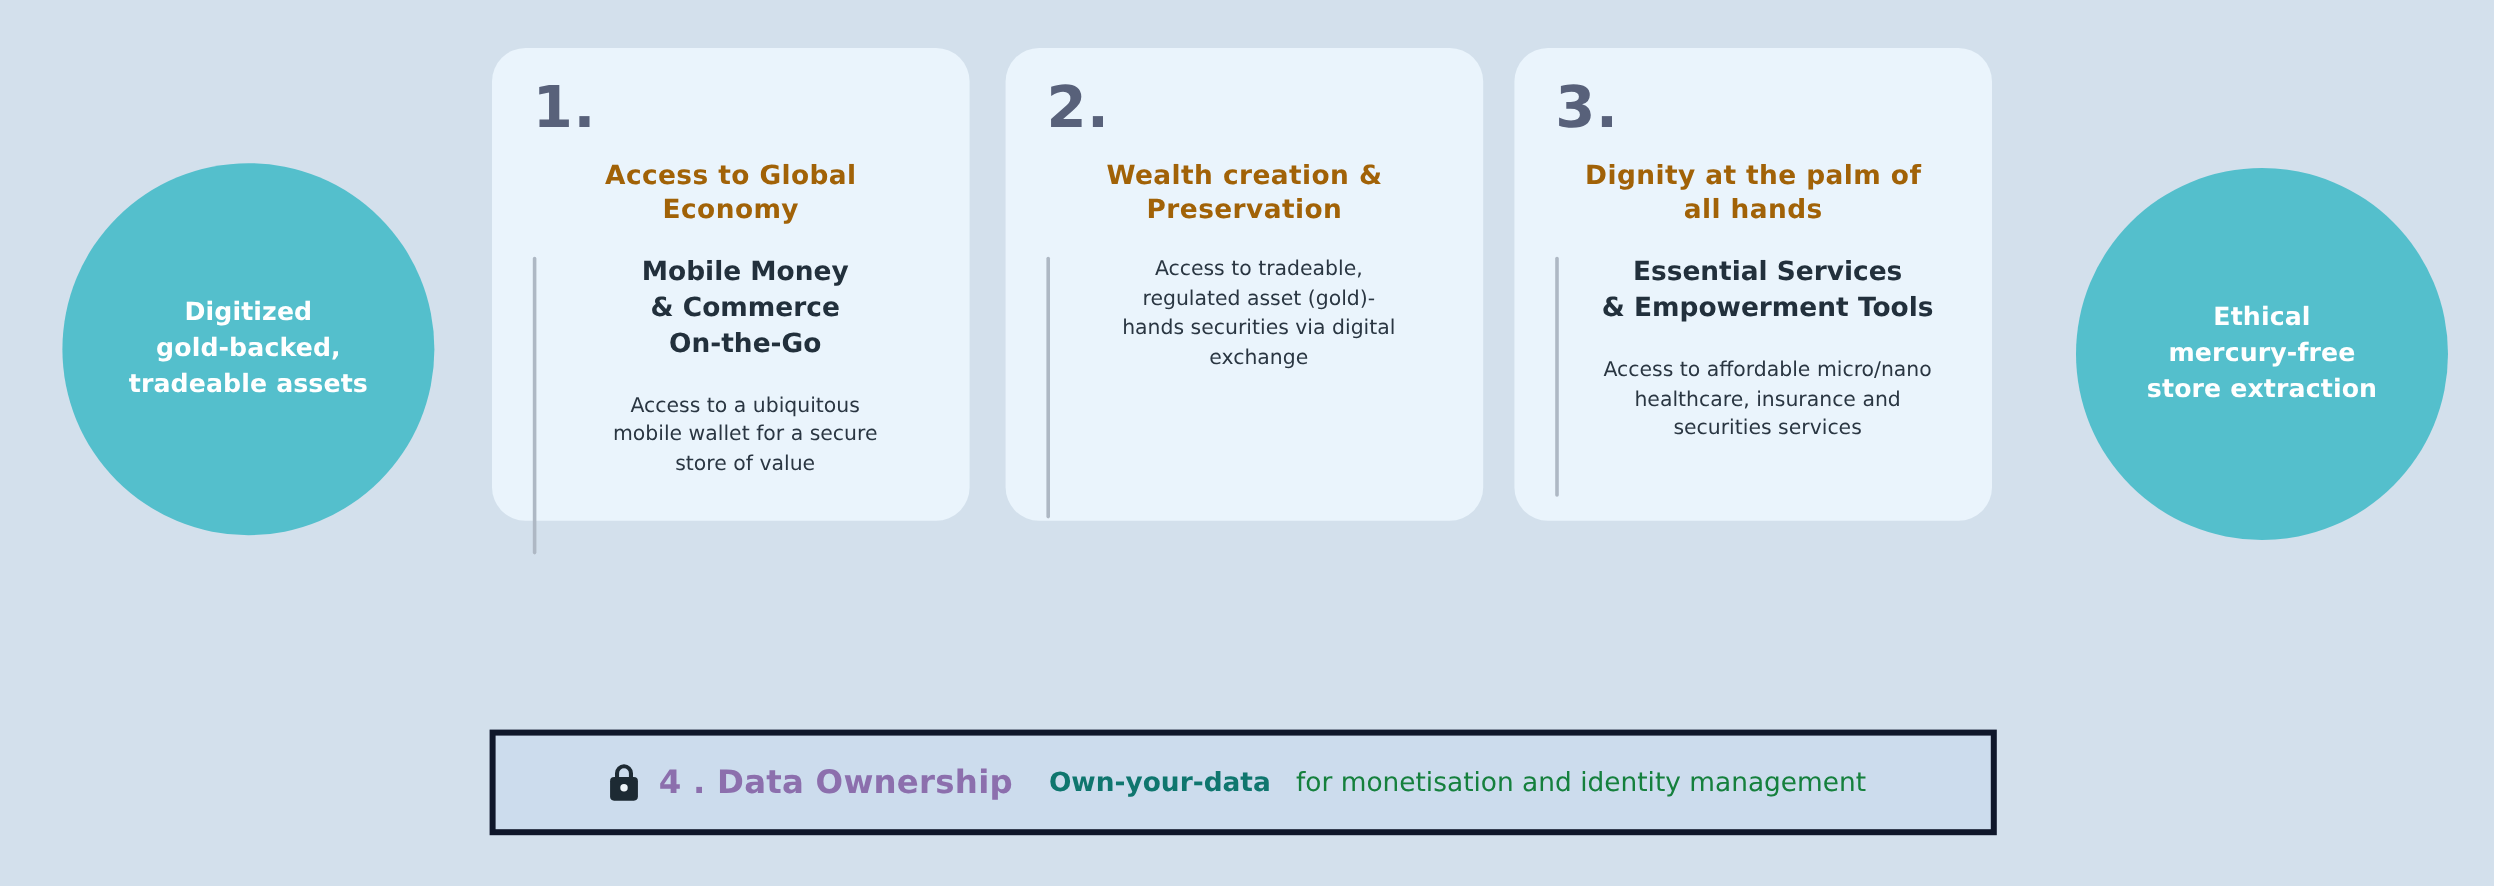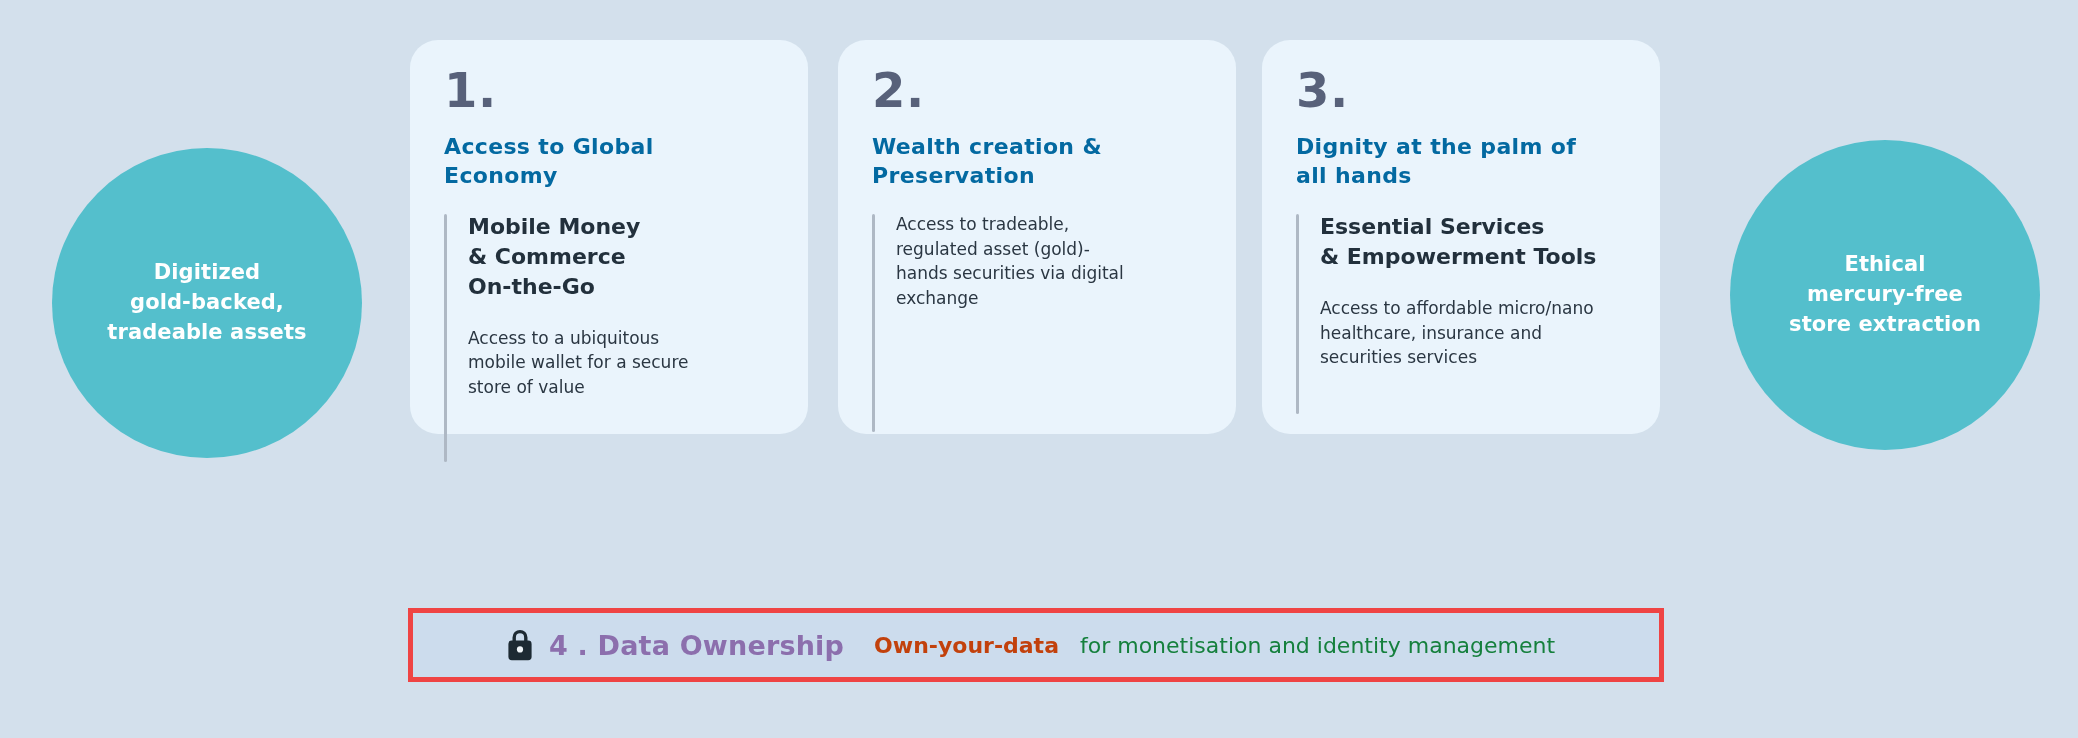--- a/index.html
+++ b/index.html
@@ -29,21 +29,21 @@
     width: 310px;
     height: 310px;
     border-radius: 50%;
     background: #54bfcc;
     display: flex;
     align-items: center;
     justify-content: center;
     text-align: center;
     box-sizing: border-box;
   }
-  .circle-left  { left: 52px;   top: 148px; }
+  .circle-left  { left: 52px;   top: 136px; }
   .circle-right { left: 1730px; top: 140px; }
 
   .circle-text {
     color: #ffffff;
     font-size: 21px;
     font-weight: 700;
     line-height: 1.42;
     letter-spacing: 0.1px;
     white-space: pre-line;
     padding: 0 26px;
@@ -67,33 +67,35 @@
   .card-number {
     color: #58617a;
     font-size: 48px;
     font-weight: 700;
     line-height: 1;
     letter-spacing: 0.5px;
     margin: 0 0 18px 0;
   }
 
   .card-heading {
-    color: #0369a1;
+    color: #a16207;
     font-size: 22px;
     font-weight: 700;
     line-height: 1.32;
     letter-spacing: 0.35px;
     margin: 0 0 22px 0;
     white-space: pre-line;
+    text-align: center;
   }
 
   .card-body {
     position: relative;
     padding-left: 24px;
     margin-top: 4px;
+    text-align: center;
   }
   .divider {
     position: absolute;
     left: 0;
     top: 2px;
     bottom: 0;
     width: 3px;
     background: #aeb8c4;
     border-radius: 2px;
   }
@@ -120,23 +122,23 @@
   .card-1 .divider { height: 248px; }
   .card-2 .divider { height: 218px; }
   .card-3 .divider { height: 200px; }
 
   
   .banner {
     position: absolute;
     left: 408px;
     top: 608px;
     width: 1256px;
-    height: 74px;
+    height: 88px;
     box-sizing: border-box;
-    border: 5px solid #ef4444;
+    border: 5px solid #0f172a;
     background: #ccdced;
     display: flex;
     align-items: center;
     justify-content: center;
   }
   .banner-inner {
     display: flex;
     align-items: center;
     gap: 14px;
     transform: translateX(-6px);
@@ -148,21 +150,21 @@
     display: block;
   }
   .banner-label {
     color: #8c6fad;
     font-size: 27px;
     font-weight: 700;
     letter-spacing: 0.2px;
     white-space: pre;
   }
   .banner-strong {
-    color: #c2410c;
+    color: #0f766e;
     font-size: 22px;
     font-weight: 700;
     margin-left: 16px;
     white-space: pre;
   }
   .banner-rest {
     color: #15803d;
     font-size: 22px;
     font-weight: 400;
     margin-left: 7px;

